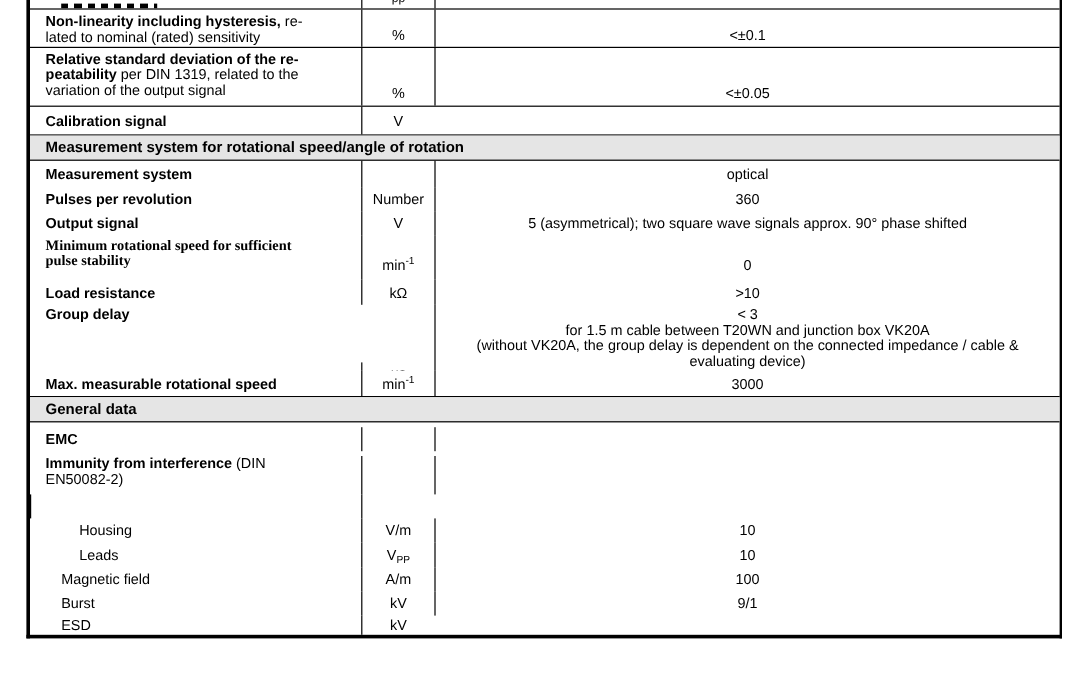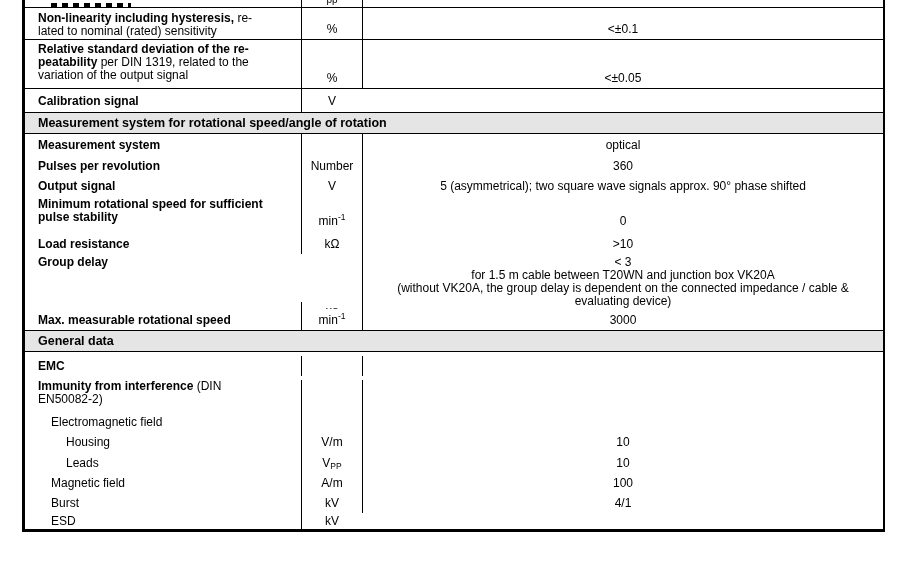--- a/index.html
+++ b/index.html
@@ -37,21 +37,21 @@
   .bottomed{align-items:flex-end;padding-bottom:3px;}
   
   .band{height:20px;background:#e5e5e5;border-bottom:1.5px solid #000;
     display:flex;align-items:center;padding-left:13px;font-weight:bold;font-size:12.5px;}
   
   .sec-speed{border-bottom:1.5px solid #000;}
   .row-a{height:22px;}
   .row-b{height:20px;}
   .row-c{height:20px;}
   .row-d{height:37px;}
-  .row-d .lcell{padding-top:2px;}
+  .row-d .lcell{padding-top:2px;font-family:Liberation Serif, serif;}
   .row-d .ucell,.row-d .vcell{align-items:flex-end;padding-bottom:5px;}
   .row-e{height:21px;}
   .row-f{height:55px;}
   .row-f .lcell{padding-top:2px;}
   .row-f .ucell{align-items:flex-start;padding-top:2px;margin-top:48px;}
   .row-f .vcell{flex-direction:column;justify-content:flex-start;padding-top:2px;}
   .row-f .vcell .line{line-height:12.9px;white-space:nowrap;}
   .row-g{height:21px;}
   .simple .lcell{display:flex;align-items:center;}
   
@@ -167,21 +167,20 @@
     </div>
     <div class="grid row-imm">
       <div class="cell lcell">
         <div class="line"><span class="b">Immunity from interference</span><span> (DIN</span></div>
         <div class="line">EN50082-2)</div>
       </div>
       <div class="cell ucell"></div>
       <div class="cell vcell"></div>
     </div>
     <div class="grid row-ind simple">
-      <div class="cell lcell ind1">Electromagnetic field</div>
       <div class="cell ucell"></div>
       <div class="cell vcell"></div>
     </div>
     <div class="grid row-ind simple">
       <div class="cell lcell ind2">Housing</div>
       <div class="cell ucell">V/m</div>
       <div class="cell vcell">10</div>
     </div>
     <div class="grid row-leads simple">
       <div class="cell lcell ind2">Leads</div>
@@ -191,21 +190,21 @@
       <div class="cell vcell">10</div>
     </div>
     <div class="grid row-ind simple">
       <div class="cell lcell ind1">Magnetic field</div>
       <div class="cell ucell">A/m</div>
       <div class="cell vcell">100</div>
     </div>
     <div class="grid row-ind simple">
       <div class="cell lcell ind1">Burst</div>
       <div class="cell ucell">kV</div>
-      <div class="cell vcell">4/1</div>
+      <div class="cell vcell">9/1</div>
     </div>
     <div class="grid row-ind row-esd simple">
       <div class="cell lcell ind1">ESD</div>
       <div class="cell ucell">kV</div>
     </div>
   </div>
 
 </div>
 
 </body></html>

